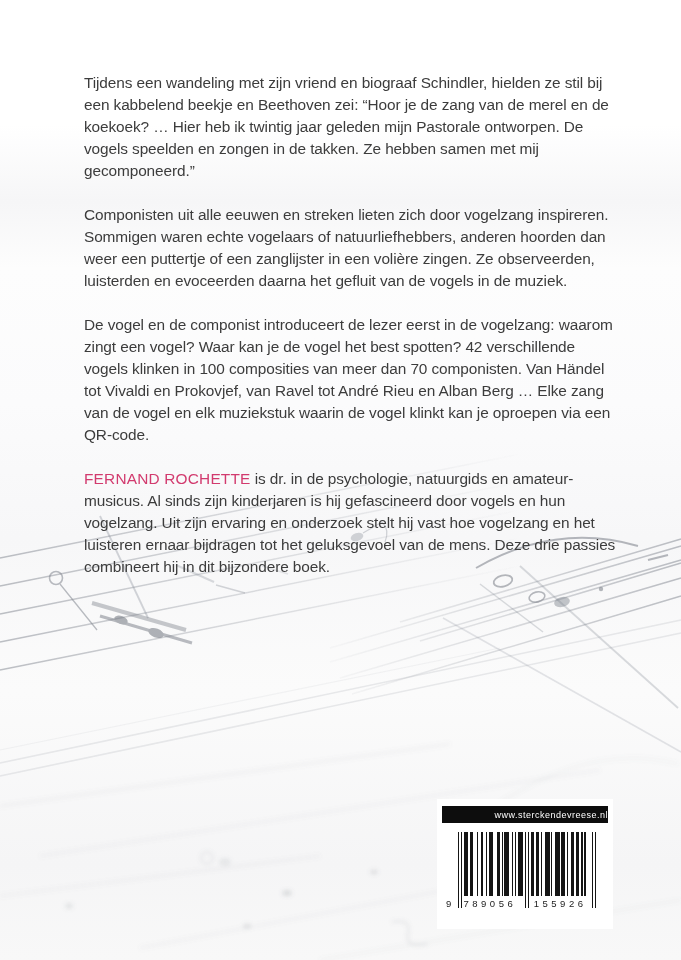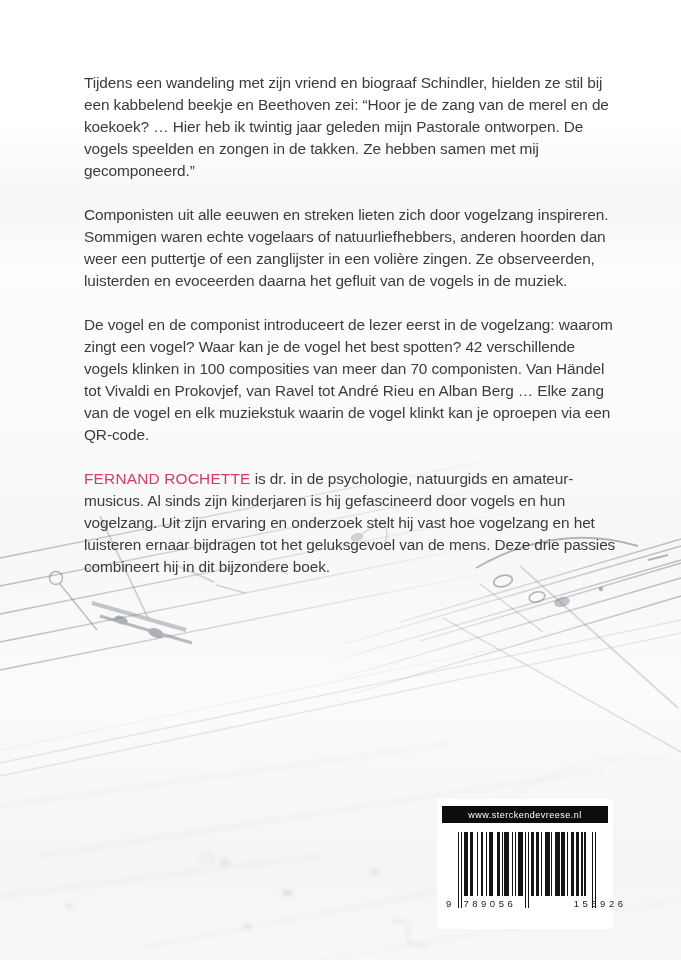--- a/index.html
+++ b/index.html
@@ -27,29 +27,29 @@
     letter-spacing:0.2px;
   }
   .barcode-panel{
     position:absolute;left:437px;top:799px;width:176px;height:130px;
     background:#ffffff;
   }
   .url-bar{
     position:absolute;left:5px;top:7px;width:166px;height:17px;
     background:var(--bar-bg,#0d0d0d);
     color:#ffffff;font-size:9px;letter-spacing:0.5px;
-    display:flex;align-items:center;justify-content:center;
+    display:flex;align-items:center;justify-content:flex-end;
   }
   .barcode-wrap{position:absolute;left:21px;top:33px;width:138px;height:76px;}
   .bar{position:absolute;top:0;width:1.06%;height:84%;background:#151515;}
   .bar.guard{height:100%;}
   .bc-digits{position:absolute;left:0;top:0;width:100%;height:100%;font-size:9.5px;color:#222;}
   .bc-first{position:absolute;left:-12px;bottom:-1px;}
   .bc-g1{position:absolute;left:4%;width:44%;bottom:-1px;letter-spacing:3.5px;}
-  .bc-g2{position:absolute;left:52%;width:44%;bottom:-1px;text-align:center;letter-spacing:3.5px;padding-left:40px;}
+  .bc-g2{position:absolute;left:52%;width:44%;bottom:-1px;text-align:center;letter-spacing:3.5px;}
 </style>
 </head>
 <body>
 
 <div class="cover" style="--accent: #d23a6e; --body-text: #3c3c3c; --bar-bg: #0d0d0d;">
 
   <svg class="bg-svg" viewBox="0 0 681 960" xmlns="http://www.w3.org/2000/svg">
     <defs>
       <linearGradient id="fadeL" gradientUnits="userSpaceOnUse" x1="0" y1="0" x2="520" y2="0">
         <stop offset="0" stop-color="#7d828c" stop-opacity="0.5"></stop>

